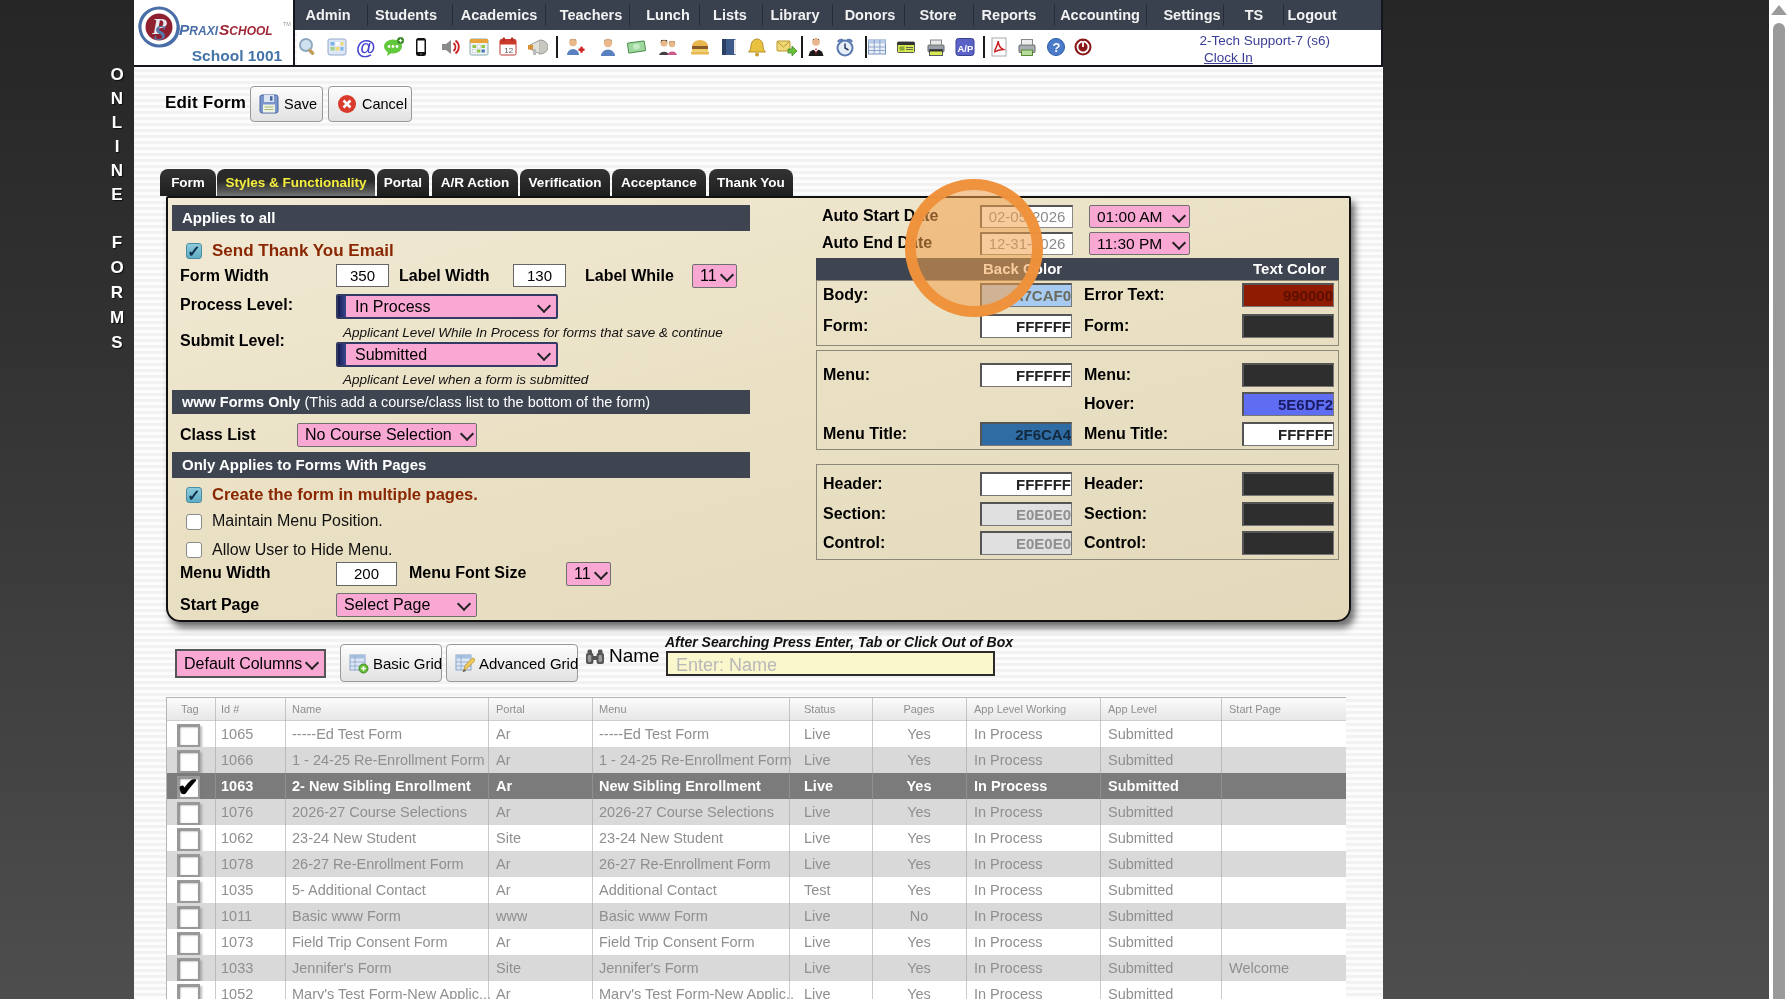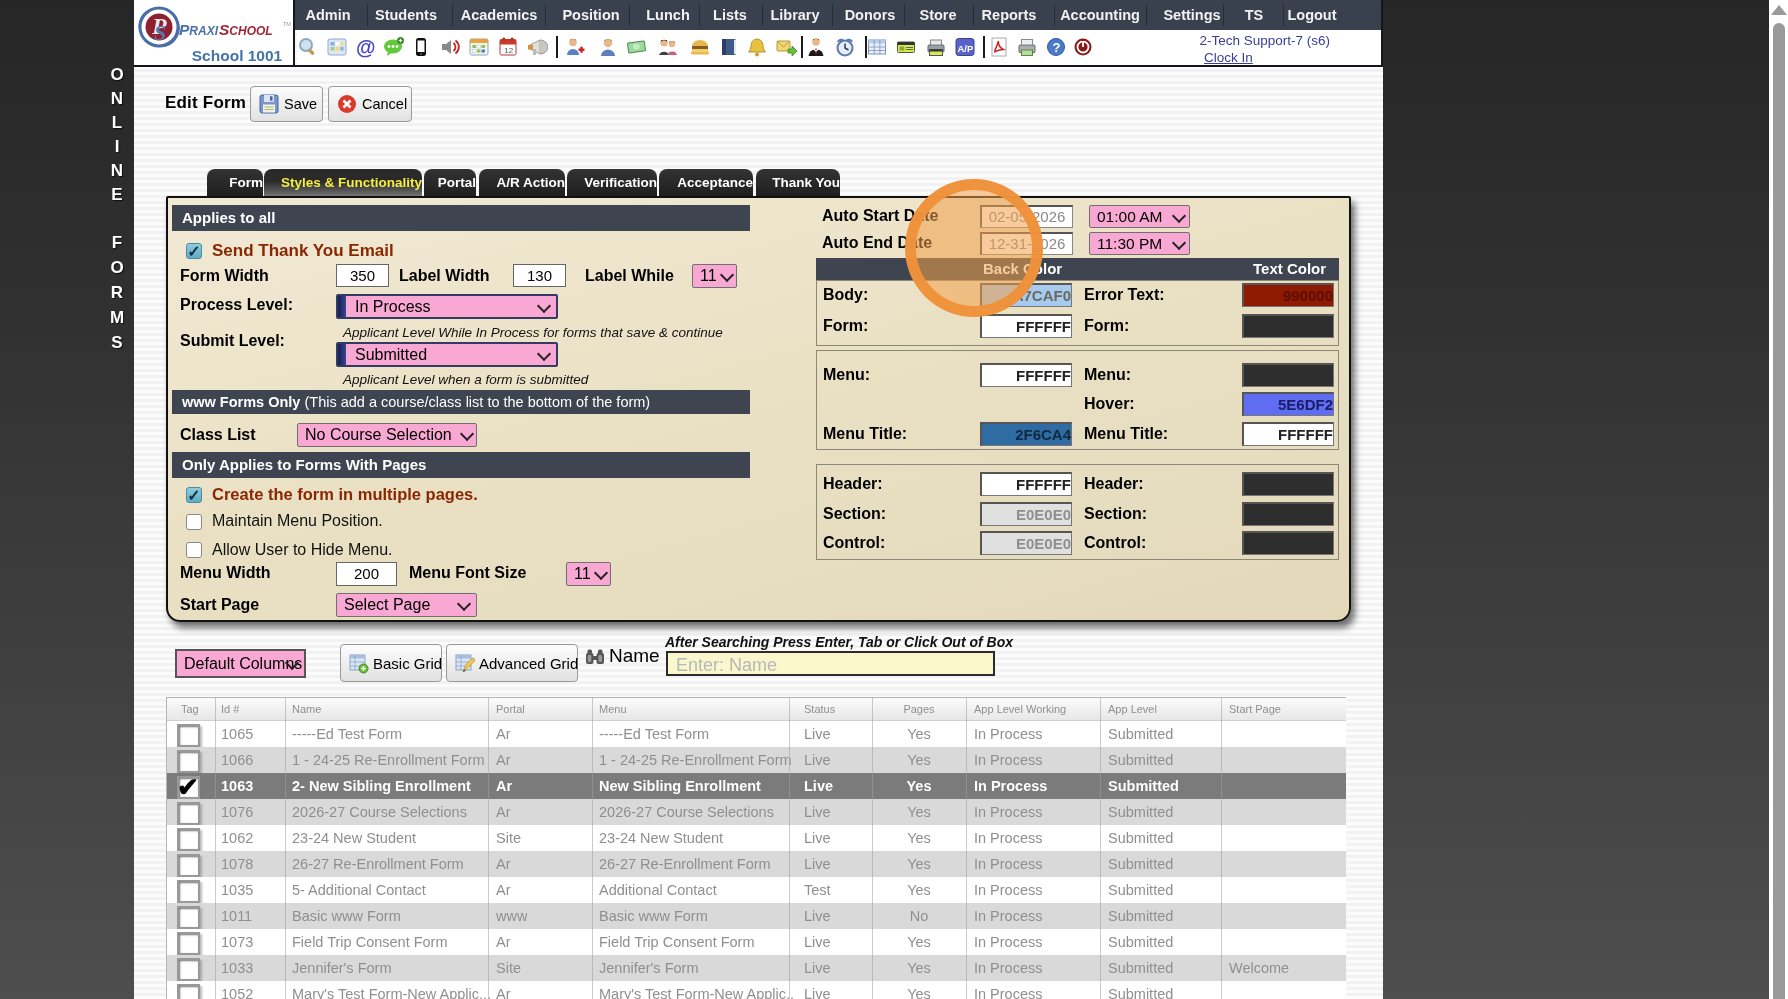--- a/index.html
+++ b/index.html
@@ -25,22 +25,22 @@
  text-shadow:1px 1px 1px rgba(0,0,0,.7);}
 
 #editform{position:absolute;left:165px;top:93px;font-size:17px;letter-spacing:.2px;font-weight:bold;color:#000;}
 .toolbtn{position:absolute;top:86px;height:36px;border:1px solid #999;border-radius:4px;
  background:linear-gradient(180deg,#fdfdfd,#ececec 60%,#e2e2e2);box-sizing:border-box;
  font-size:14.5px;color:#000;}
 .toolbtn .ic{position:absolute;left:8px;top:7px;width:20px;height:20px;}
 .toolbtn .tx{position:absolute;left:33px;top:9px;white-space:nowrap;}
 
 .tab{position:absolute;top:169px;height:27px;background:linear-gradient(180deg,#333333,#1f1f1f);
- border-radius:8px 8px 0 0;color:#fff;font-weight:bold;font-size:13.5px;text-align:right;
- line-height:28px;box-sizing:border-box;margin-left:47px;}
+ border-radius:8px 8px 0 0;color:#fff;font-weight:bold;font-size:13.5px;text-align:center;
+ line-height:28px;box-sizing:border-box;}
 .tab.active{background:linear-gradient(180deg,#2a2a2a 45%,#555 80%,#777);color:#f5ee3f;}
 
 #panel{position:absolute;left:166px;top:196px;width:1185px;height:426px;box-sizing:border-box;
  background:linear-gradient(165deg,#f1e9d4 0%,#eae1c5 45%,#e3d8ba 100%);
  border:2px solid #111;border-radius:2px 2px 14px 14px;box-shadow:4px 6px 7px rgba(0,0,0,.55);}
 .dbar{position:absolute;background:#3e4551;color:#fff;font-weight:bold;font-size:15px;line-height:26px;}
 .lbl{position:absolute;font-weight:bold;font-size:16px;color:#000;white-space:nowrap;}
 .rlbl{position:absolute;font-weight:bold;font-size:16.5px;color:#8a2703;white-space:nowrap;}
 .plain{position:absolute;font-size:16px;color:#111;white-space:nowrap;}
 .ital{position:absolute;font-style:italic;font-size:13.5px;color:#111;white-space:nowrap;}
@@ -111,21 +111,21 @@
  <text x="42" y="31" font-family="Liberation Sans,sans-serif" font-size="15.5" font-weight="bold" font-style="italic" fill="#4a6fa8">P<tspan font-size="12">RAXI</tspan></text>
  <text x="82" y="31" font-family="Liberation Sans,sans-serif" font-size="15.5" font-weight="bold" font-style="italic" fill="#a02635">S<tspan font-size="12">CHOOL</tspan></text>
  <text x="146" y="22" font-family="Liberation Sans,sans-serif" font-size="5.5" fill="#999">TM</text>
 </svg>
 <div class="abs" style="left:177px;top:47px;width:120px;text-align:center;color:#4473a8;font-weight:bold;font-size:15.5px">School 1001</div>
 
 <div id="navbar">
     <div class="navitem" style="left:33px">Admin</div>
 <div class="navitem" style="left:111px">Students</div>
 <div class="navitem" style="left:204px">Academics</div>
-<div class="navitem" style="left:296px">Position</div>
+<div class="navitem" style="left:296px">Teachers</div>
 <div class="navitem" style="left:373px">Lunch</div>
 <div class="navitem" style="left:435px">Lists</div>
 <div class="navitem" style="left:500px">Library</div>
 <div class="navitem" style="left:575px">Donors</div>
 <div class="navitem" style="left:643px">Store</div>
 <div class="navitem" style="left:714px">Reports</div>
 <div class="navitem" style="left:805px">Accounting</div>
 <div class="navitem" style="left:897px">Settings</div>
 <div class="navitem" style="left:959px">TS</div>
 <div class="navitem" style="left:1017px">Logout</div>
@@ -429,21 +429,21 @@
 <div class="cin" style="left:980px;top:502px;background:#e0e0e0;color:#8f8f8f">E0E0E0</div>
 <div class="lbl" style="left:1084px;top:505px">Section:</div>
 <div class="cin" style="left:1242px;top:502px;background:#2e2e2e;color:#fff"></div>
 <div class="lbl" style="left:823px;top:534px">Control:</div>
 <div class="cin" style="left:980px;top:531px;background:#e0e0e0;color:#8f8f8f">E0E0E0</div>
 <div class="lbl" style="left:1084px;top:534px">Control:</div>
 <div class="cin" style="left:1242px;top:531px;background:#2e2e2e;color:#fff"></div>
 <div id="ring"></div>
   </div>
 
-<div class="sel" style="left:175px;top:649px;width:131px;height:29px;border:2px solid #555;border-radius:0">
+<div class="sel" style="left:175px;top:649px;width:151px;height:29px;border:2px solid #555;border-radius:0">
     <span class="st">Default Columns</span>
     <span class="chev"></span>
   </div>
 <div class="toolbtn" style="left:340px;top:644px;width:102px;height:38px">
  <svg class="ic" viewBox="0 0 20 20" style="top:9px">
       <rect x="1" y="1" width="15" height="15" fill="#dce6f4" stroke="#8aa4c8"></rect>
       <rect x="1" y="1" width="15" height="3.5" fill="#a8c0e0"></rect>
       <path d="M6 1 V16 M1 8 h15 M1 12 h15" stroke="#8aa4c8" stroke-width=".8"></path>
       <circle cx="14.5" cy="14.5" r="4.5" fill="#6abf3a" stroke="#3d8a2a"></circle>
       <path d="M14.5 12.2 v4.6 M12.2 14.5 h4.6" stroke="#fff" stroke-width="1.4"></path>

